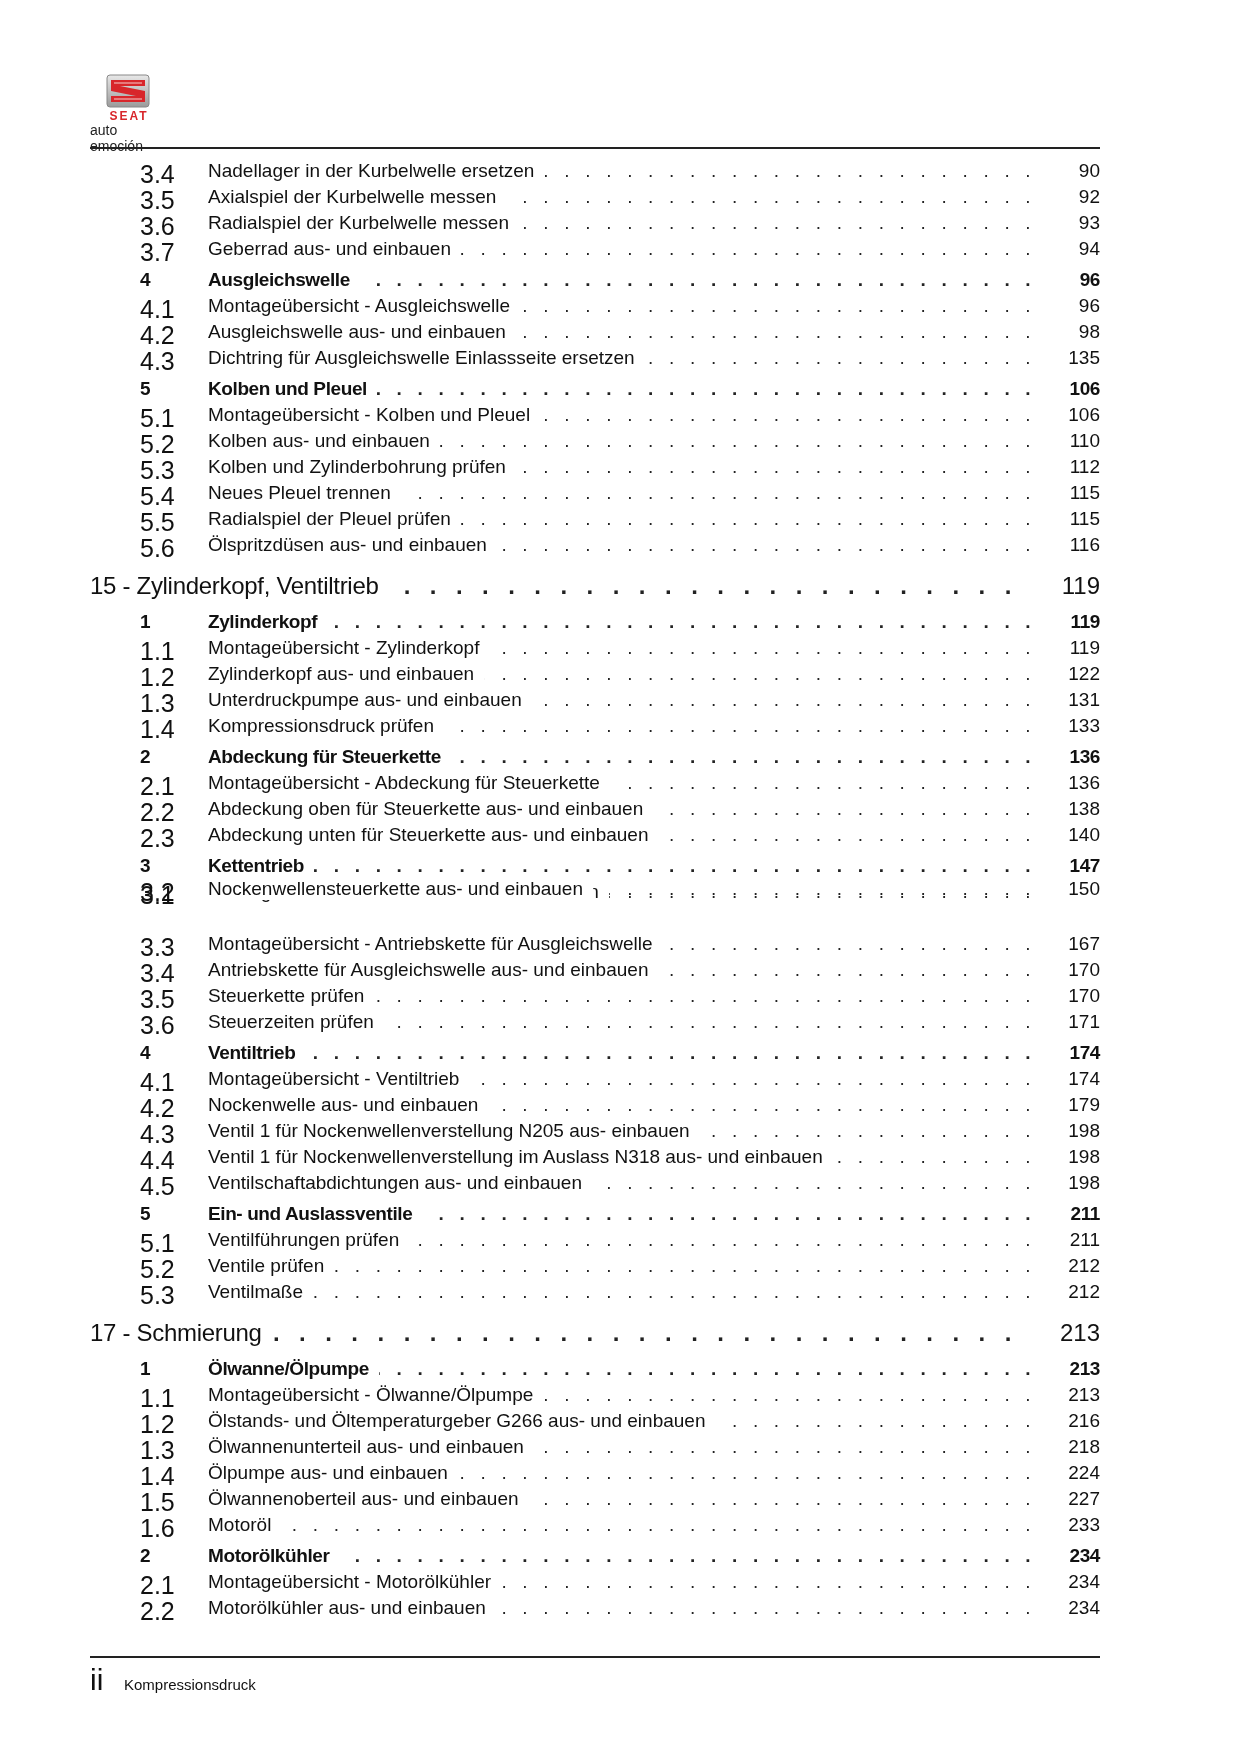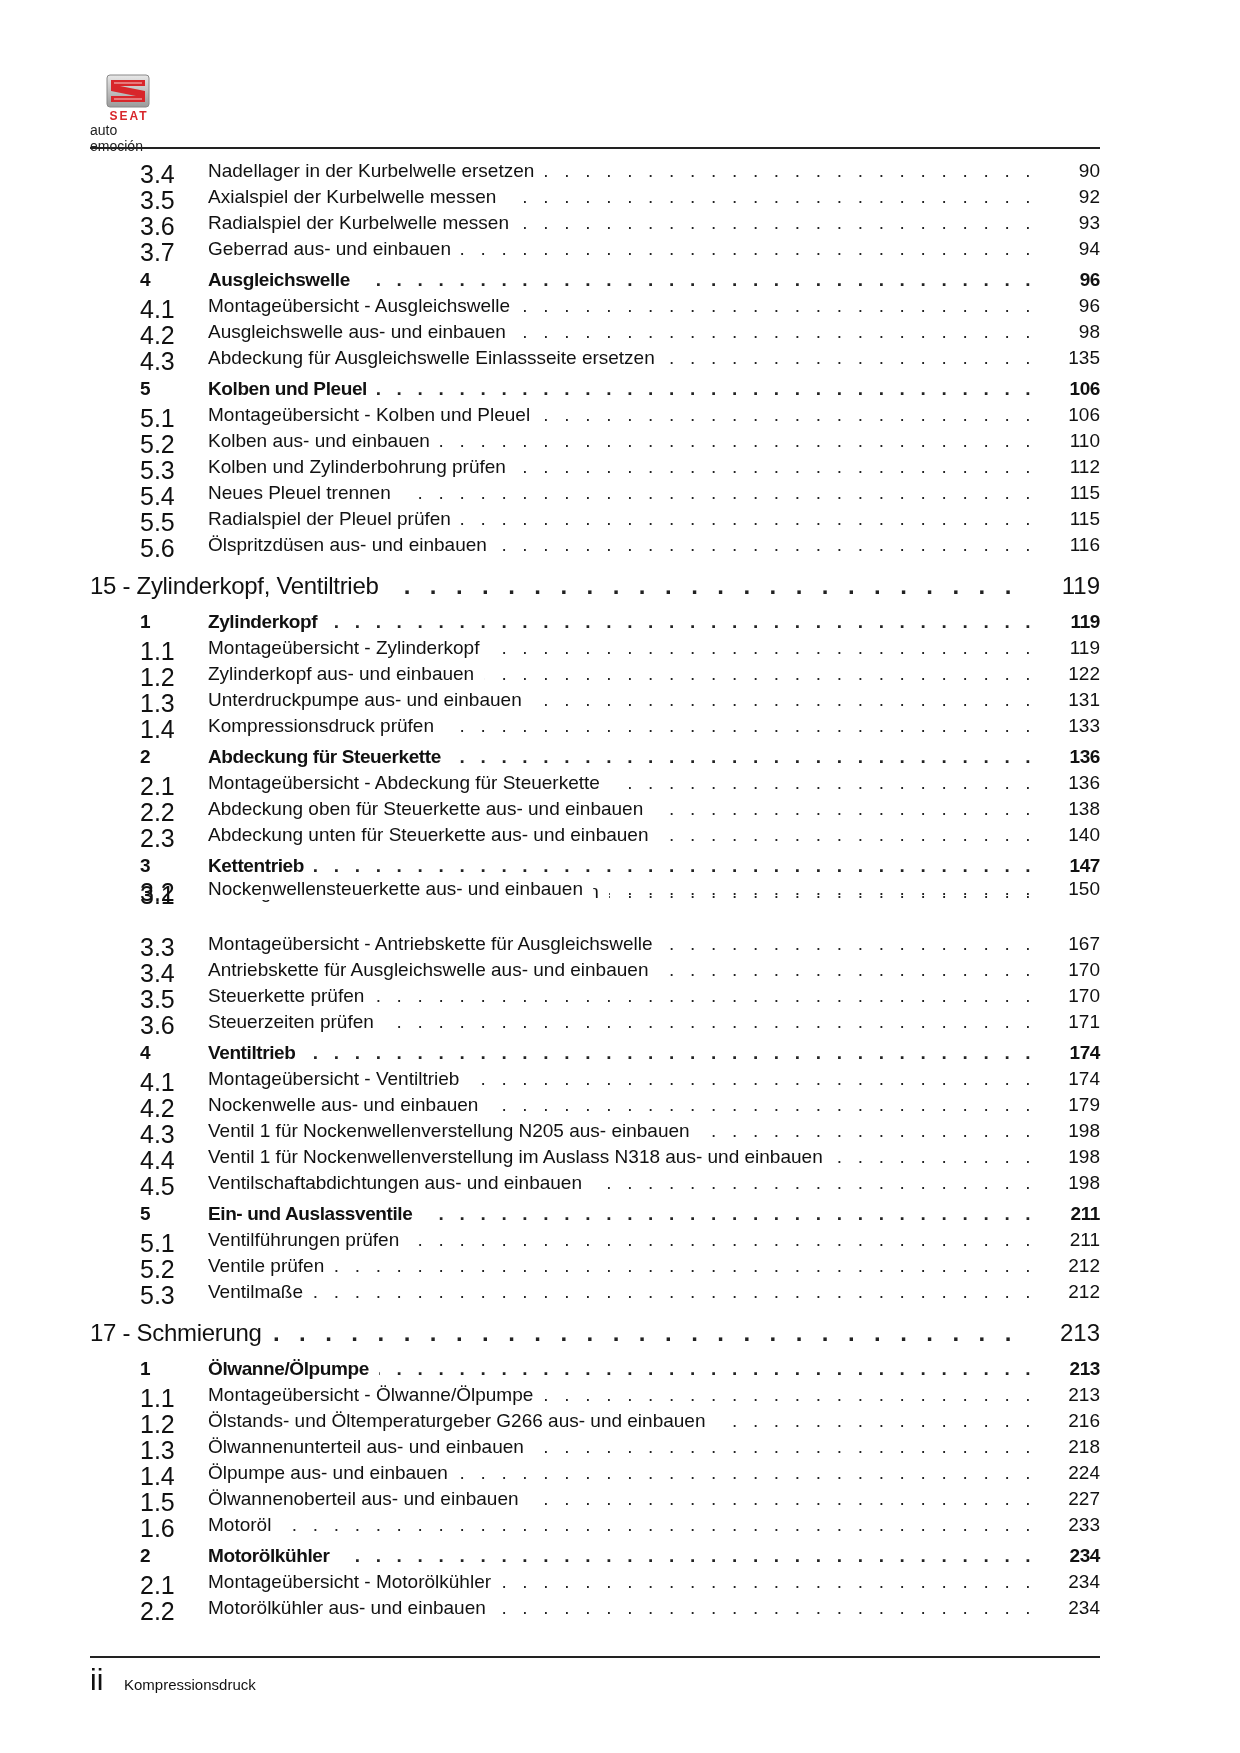--- a/index.html
+++ b/index.html
@@ -216,21 +216,21 @@
     </div>
     <div class="row item" style="top: 321.42px; height: 22.8px;">
       <span class="num">4.2</span>
       <span class="leader"> . . . . . . . . . . . . . . . . . . . . . . . . . . . . . . . . . . . . . . . . . . . . . . . . . . . . . . . . . . . . . . . . . . . . . . . . . . . . . . . . . . . . . . . . . . . . . . . . . . . . . . . . . . . . . . . . . . . . . . . . . . . . . . . . . . . . . . . . . . . . . . . . . . . . . . . . . . . . . . . .</span>
       <span class="title">Ausgleichswelle aus- und einbauen</span>
       <span class="page">98</span>
     </div>
     <div class="row item" style="top: 347.42px; height: 22.8px;">
       <span class="num">4.3</span>
       <span class="leader"> . . . . . . . . . . . . . . . . . . . . . . . . . . . . . . . . . . . . . . . . . . . . . . . . . . . . . . . . . . . . . . . . . . . . . . . . . . . . . . . . . . . . . . . . . . . . . . . . . . . . . . . . . . . . . . . . . . . . . . . . . . . . . . . . . . . . . . . . . . . . . . . . . . . . . . . . . . . . . . . .</span>
-      <span class="title">Abdeckung für Ausgleichswelle Einlassseite ersetzen</span>
+      <span class="title">Dichtring für Ausgleichswelle Einlassseite ersetzen</span>
       <span class="page">135</span>
     </div>
     <div class="row section" style="top: 378.42px; height: 22.8px;">
       <span class="num">5</span>
       <span class="leader"> . . . . . . . . . . . . . . . . . . . . . . . . . . . . . . . . . . . . . . . . . . . . . . . . . . . . . . . . . . . . . . . . . . . . . . . . . . . . . . . . . . . . . . . . . . . . . . . . . . . . . . . . . . . . . . . . . . . . . . . . . . . . . . . . . . . . . . . . . . . . . . . . . . . . . . . . . . . . . . . .</span>
       <span class="title">Kolben und Pleuel</span>
       <span class="page">106</span>
     </div>
     <div class="row item" style="top: 404.42px; height: 22.8px;">
       <span class="num">5.1</span>

